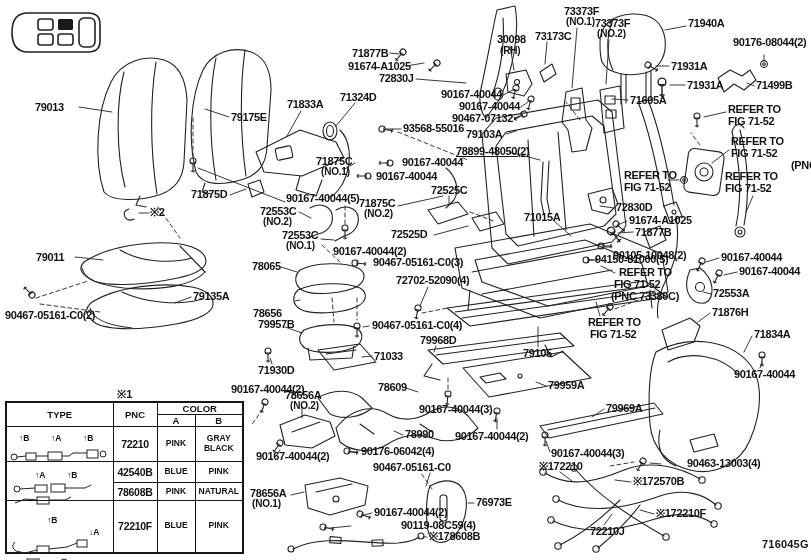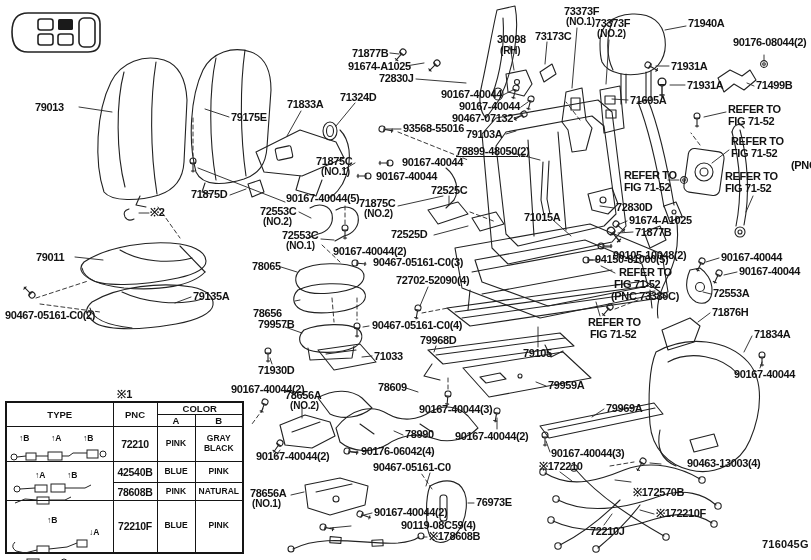--- a/index.html
+++ b/index.html
@@ -471,21 +471,21 @@
       <div class="callout" style="left: 476px; top: 497px;">76973E</div>
       <div class="callout" style="left: 374px; top: 507px;">90167-40044(2)</div>
       <div class="callout" style="left: 353px; top: 520px; padding-left: 48px;">90119-08C59(4)</div>
       <div class="callout" style="left: 429px; top: 531px;">※178608B</div>
       <div class="callout" style="left: 523px; top: 348px;">79105</div>
       <div class="callout" style="left: 548px; top: 380px;">79959A</div>
       <div class="callout" style="left: 606px; top: 403px;">79969A</div>
       <div class="callout" style="left: 551px; top: 448px;">90167-40044(3)</div>
       <div class="callout" style="left: 539px; top: 461px;">※172210</div>
       <div class="callout" style="left: 663px; top: 458px; padding-left: 24px;">90463-13003(4)</div>
-      <div class="callout" style="left: 633px; top: 487px;">※172570B</div>
+      <div class="callout" style="left: 633px; top: 476px;">※172570B</div>
       <div class="callout" style="left: 656px; top: 508px;">※172210F</div>
       <div class="callout" style="left: 590px; top: 526px;">72210J</div>
     </div>
 
   <div id="table-marker">※1</div>
 
   <table id="spec-table">
     <colgroup>
         <col style="width:107px">
         <col style="width:44px">

